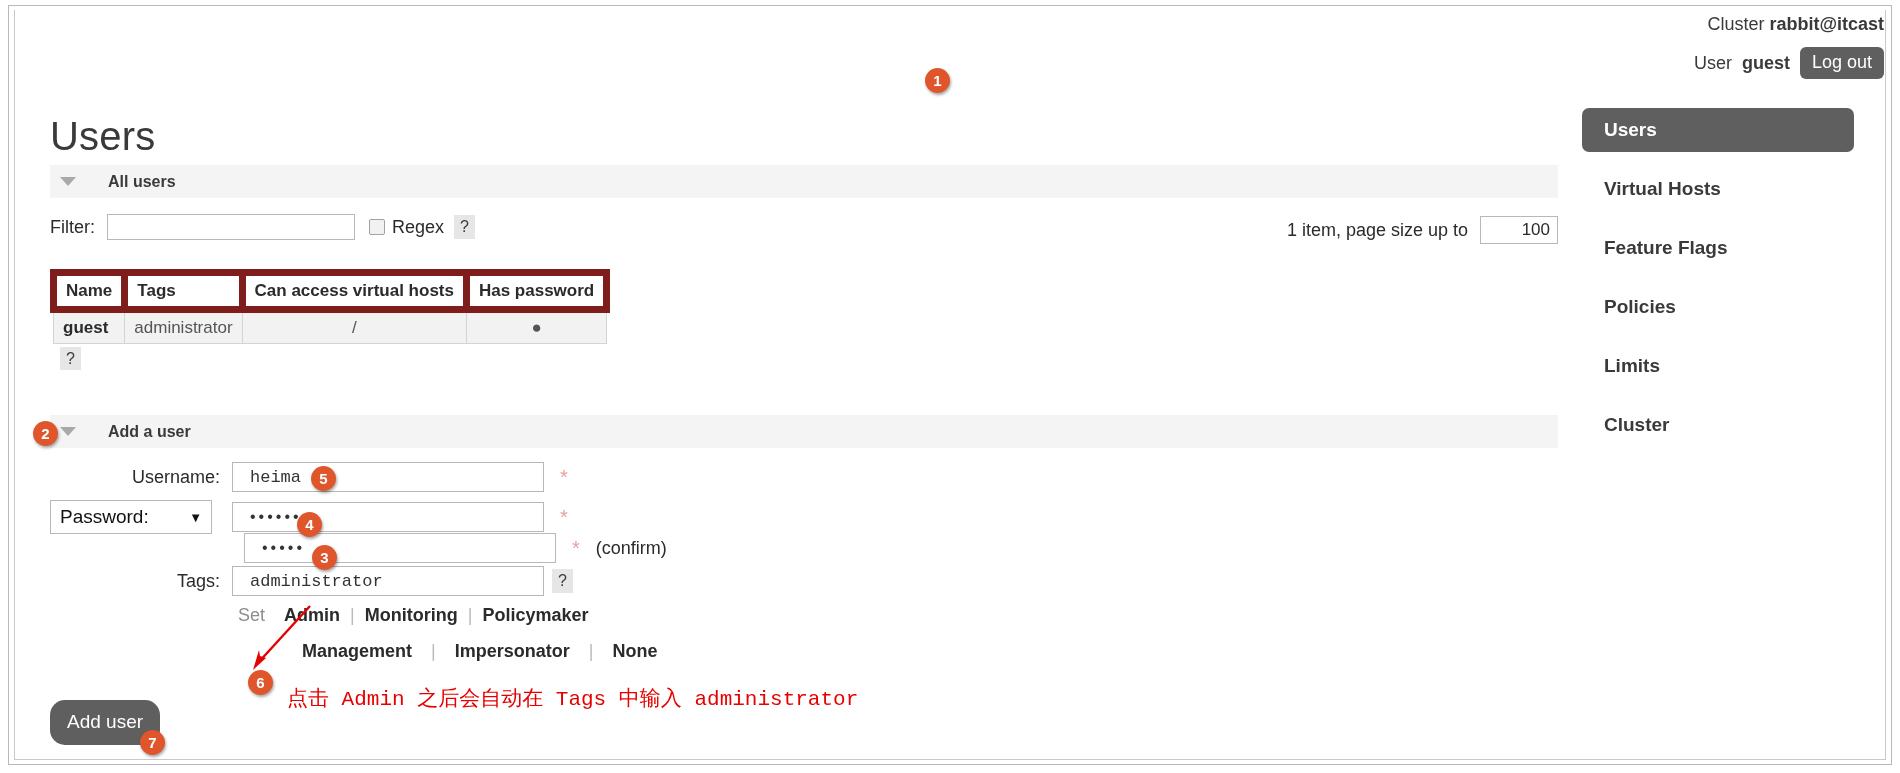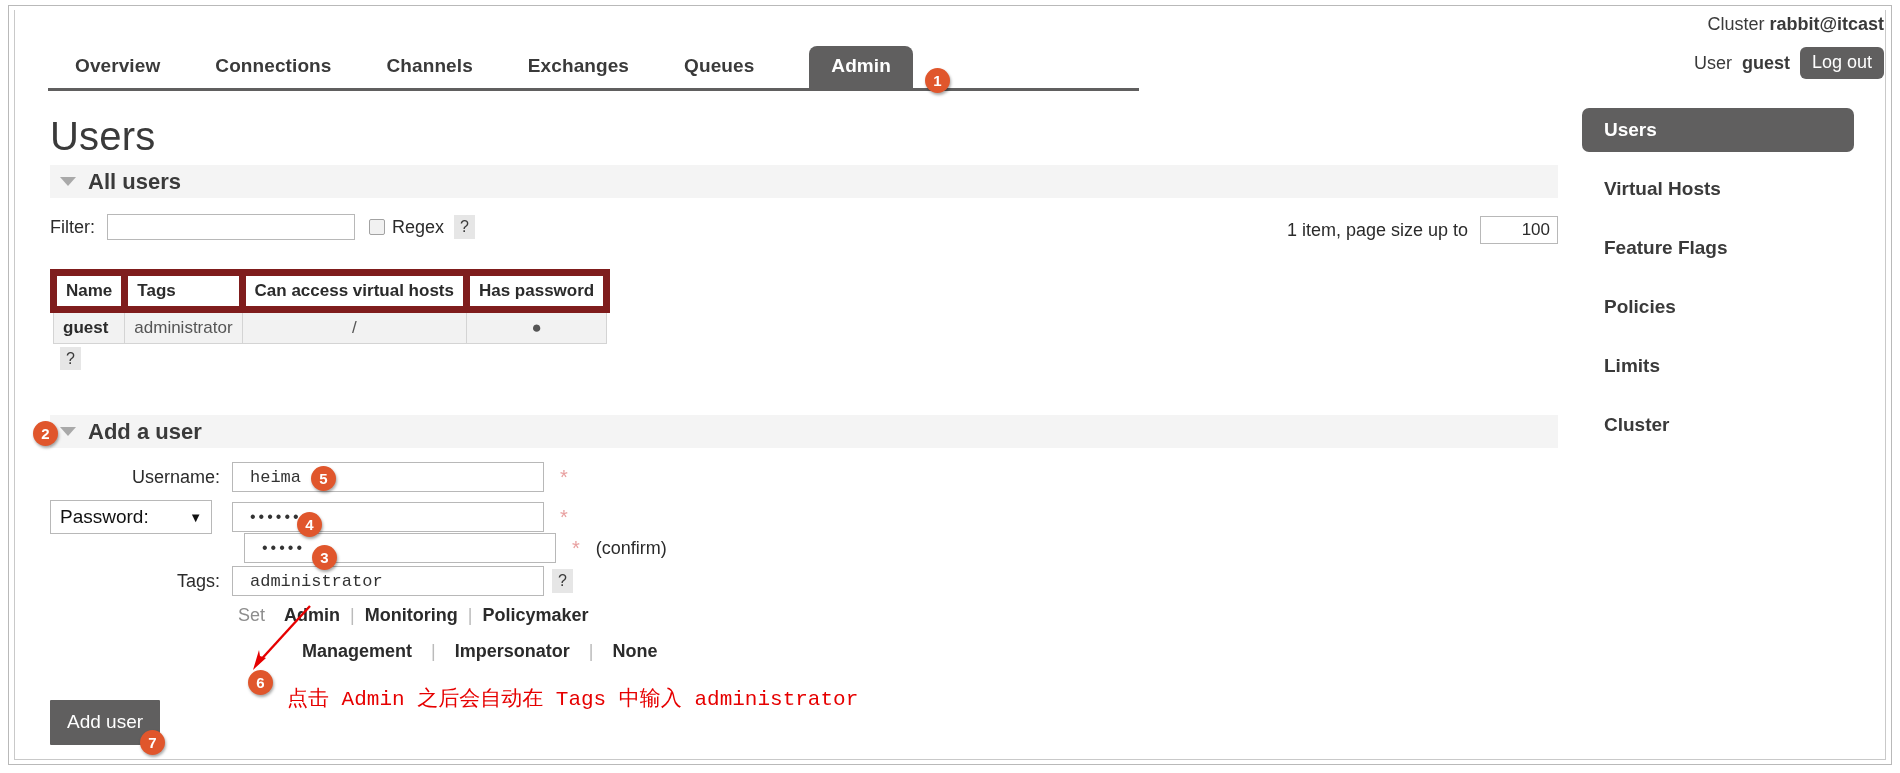--- a/index.html
+++ b/index.html
@@ -124,23 +124,24 @@
   }
   .section-bar .tri {
     width: 0; height: 0;
     border-left: 8px solid transparent;
     border-right: 8px solid transparent;
     border-top: 9px solid #a9a9a9;
     margin: 0 12px 0 10px;
     cursor: pointer;
   }
   .section-bar .sec-label {
-    font-size: 22px;
-    font-weight: bold;
-    color: #3a3a3a;
+    font-size: 16px;
+    font-weight: bold;
+    color: #3a3a3a;
+    margin-left: 20px;
   }
   #bar-allusers { top: 165px; }
   #bar-adduser  { top: 415px; }
 
   .filter-row {
     position: absolute;
     left: 50px;
     top: 214px;
     display: flex;
     align-items: center;
@@ -338,21 +339,21 @@
     white-space: nowrap;
   }
 
   .addbtn {
     position: absolute;
     left: 50px;
     top: 700px;
     background: #605f5f;
     color: #fff;
     border: none;
-    border-radius: 1px;
+    border-radius: 15px;
     font-size: 19px;
     font-family: "Liberation Sans", sans-serif;
     padding: 11px 17px 12px 17px;
     cursor: pointer;
   }
 
   
   .sidebar {
     position: absolute;
     left: 1582px;
@@ -407,35 +408,20 @@
     z-index: 30;
   }
 </style>
 </head>
 <body>
 
 <div id="screen">
   <div class="outer-frame"></div>
   <div class="inner-frame"></div>
 
-  <div class="topnav">
-    <div class="nav-items">
-      <div class="nav-item nav-overview">Overview</div>
-      <div class="nav-gap"></div>
-      <div class="nav-item">Connections</div>
-      <div class="nav-gap"></div>
-      <div class="nav-item">Channels</div>
-      <div class="nav-gap"></div>
-      <div class="nav-item">Exchanges</div>
-      <div class="nav-gap"></div>
-      <div class="nav-item">Queues</div>
-      <div class="nav-gap"></div>
-      <div class="nav-item nav-active">Admin</div>
-    </div>
-  </div>
 
   <div class="cluster-line">
     <span>Cluster</span>
     <b>rabbit@itcast</b>
   </div>
   <div class="user-line">
     <span>User</span>
     <b>guest</b>
     <button class="logout-btn">Log out</button>
   </div>

